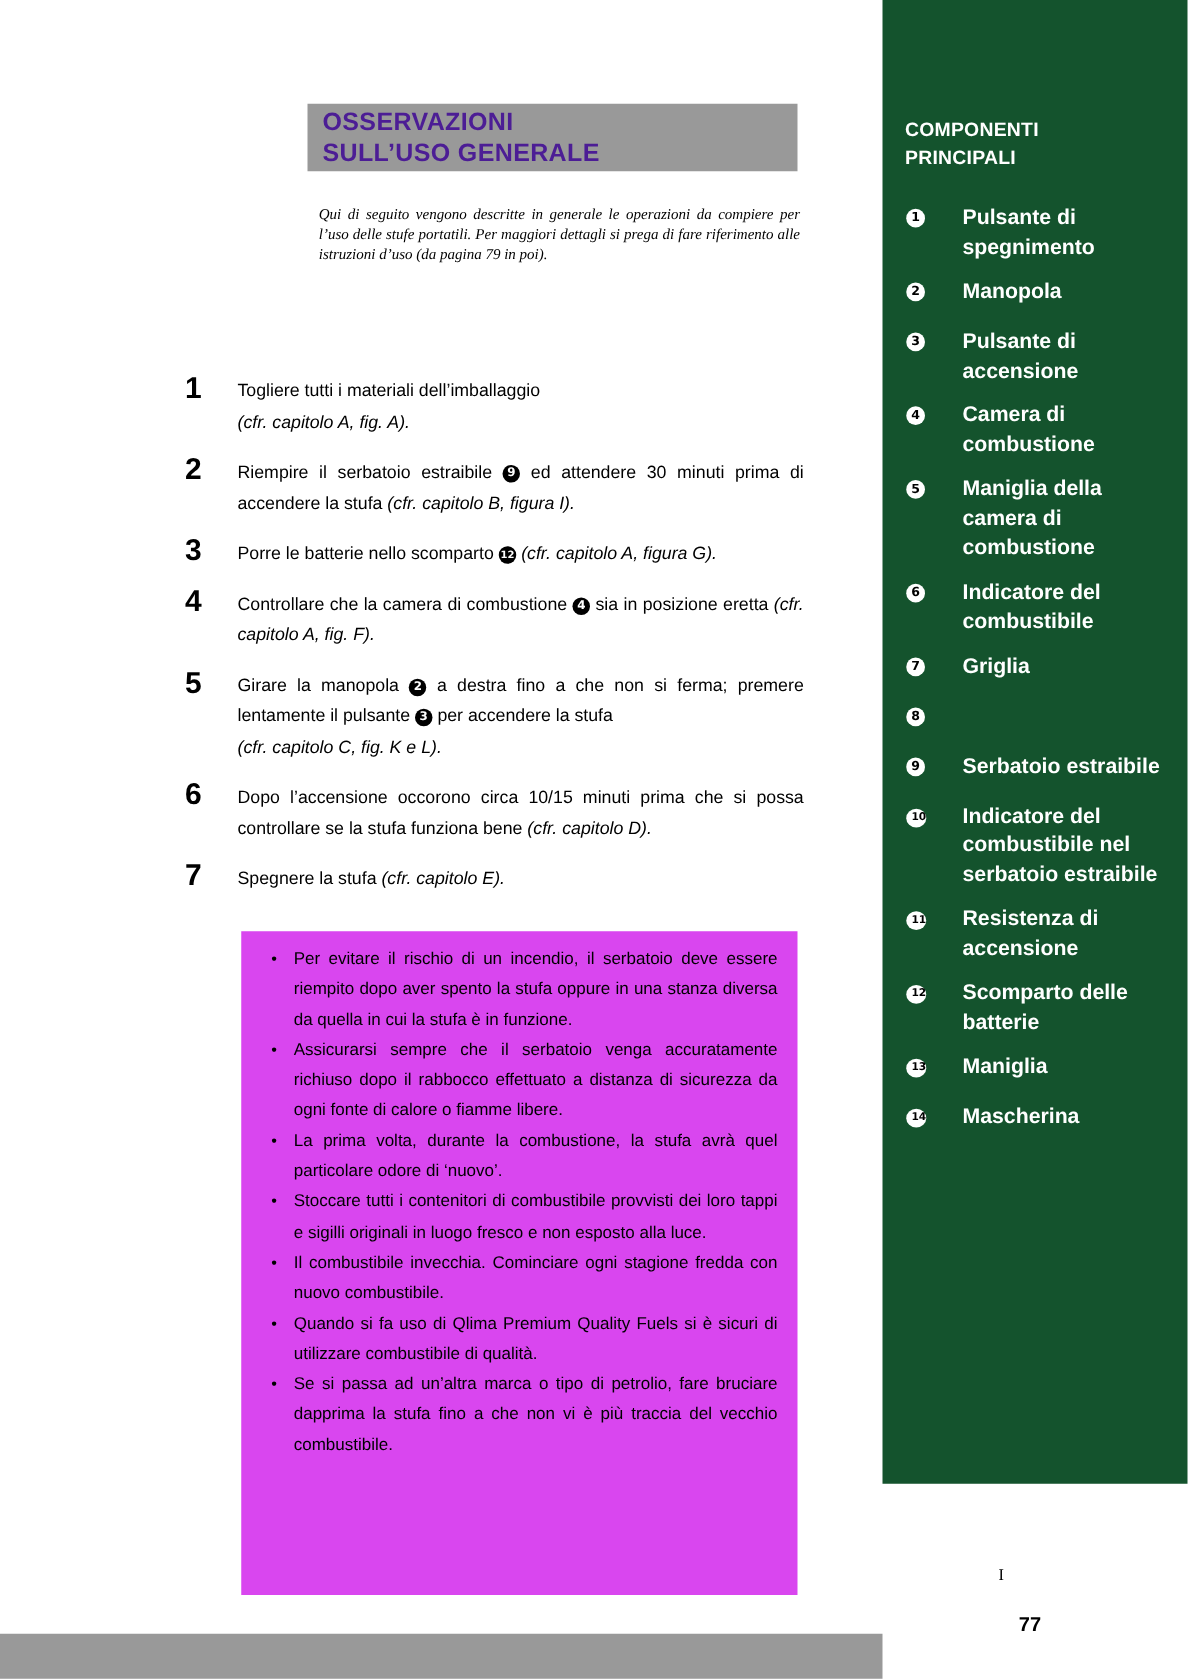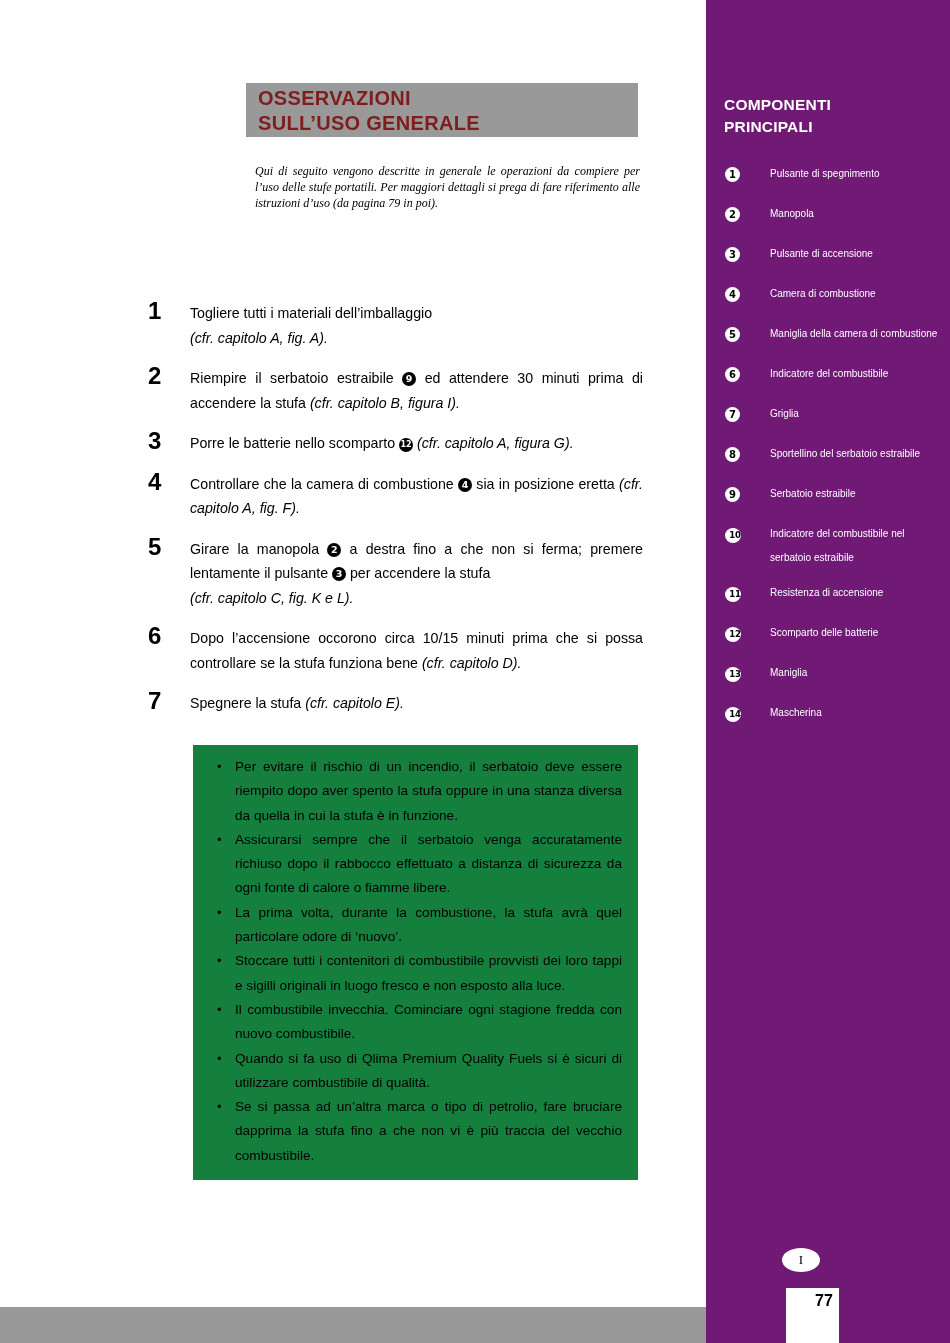--- a/index.html
+++ b/index.html
@@ -15,22 +15,22 @@
     font-family: "Liberation Sans", sans-serif;
     color: #000000;
   }
 
   
   #sidebar {
     position: absolute;
     left: 706px;
     top: 0;
     width: 244px;
-    height: 1343px;
-    background: #701a75;
+    height: 1187px;
+    background: #14532d;
     color: #ffffff;
   }
   #sidebar-title {
     position: absolute;
     left: 18px;
     top: 94px;
     width: 200px;
     font-size: 15.5px;
     font-weight: bold;
     line-height: 22px;
@@ -74,22 +74,22 @@
     width: 16px;
     height: 15px;
     border-radius: 50%;
     font-size: 8.5px;
     text-align: right;
   }
   .comp-label {
     flex: 1 1 auto;
     padding-left: 24px;
     padding-right: 8px;
-    font-size: 10px;
-    font-weight: normal;
+    font-size: 17px;
+    font-weight: bold;
     line-height: 23.5px;
     box-sizing: border-box;
   }
 
   
   #lang-badge {
     position: absolute;
     left: 76px;
     top: 1248px;
     width: 38px;
@@ -130,21 +130,21 @@
     height: 1343px;
     background: #ffffff;
   }
   #section-header {
     position: absolute;
     left: 246px;
     top: 83px;
     width: 392px;
     height: 54px;
     background: #999999;
-    color: #7f1d1d;
+    color: #4c1d95;
   }
   #section-header .hl {
     display: block;
     padding-left: 12px;
     font-size: 20px;
     font-weight: bold;
     line-height: 25px;
     letter-spacing: 0.3px;
   }
   #section-header .hl.first { padding-top: 3px; }
@@ -206,22 +206,22 @@
     font-family: "DejaVu Sans", sans-serif;
   }
   .circ-dark.wide { font-size: 8px; }
 
   
   #notes-box {
     position: absolute;
     left: 193px;
     top: 745px;
     width: 445px;
-    height: 435px;
-    background: #15803d;
+    height: 531px;
+    background: #d946ef;
     box-sizing: border-box;
     padding: 10px 16px 10px 18px;
   }
   #notes-list {
     margin: 0;
     padding: 0;
     list-style: none;
   }
   #notes-list li {
     position: relative;
@@ -337,21 +337,20 @@
       <div class="comp-row">
         <div class="comp-num"><span class="circ-light">6</span></div>
         <div class="comp-label">Indicatore del combustibile</div>
       </div>
       <div class="comp-row">
         <div class="comp-num"><span class="circ-light">7</span></div>
         <div class="comp-label">Griglia</div>
       </div>
       <div class="comp-row">
         <div class="comp-num"><span class="circ-light">8</span></div>
-        <div class="comp-label">Sportellino del serbatoio estraibile</div>
       </div>
       <div class="comp-row">
         <div class="comp-num"><span class="circ-light">9</span></div>
         <div class="comp-label">Serbatoio estraibile</div>
       </div>
       <div class="comp-row">
         <div class="comp-num"><span class="circ-light wide">10</span></div>
         <div class="comp-label">Indicatore del combustibile nel serbatoio estraibile</div>
       </div>
       <div class="comp-row">

